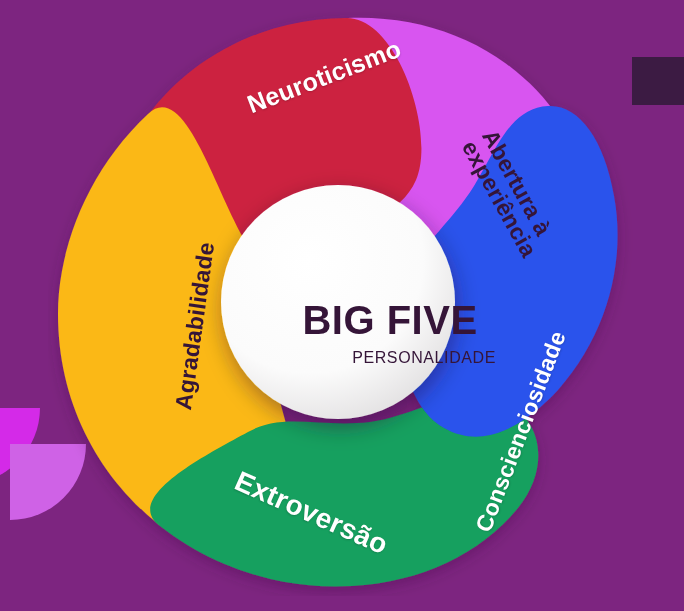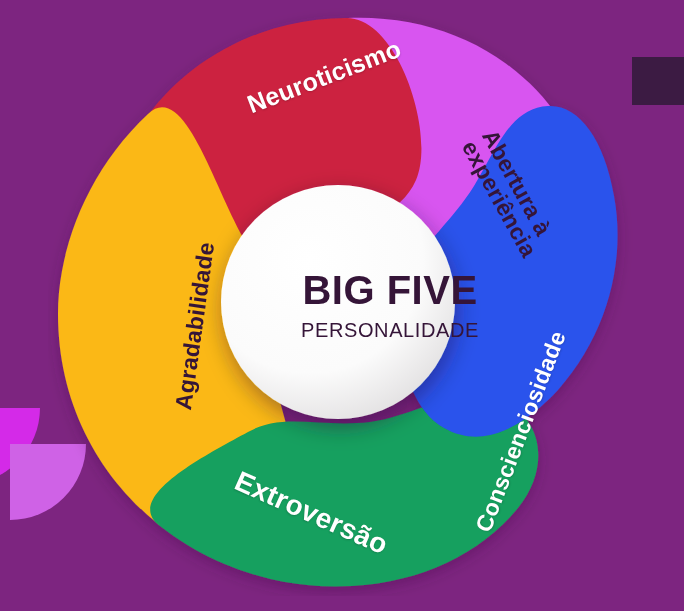--- a/index.html
+++ b/index.html
@@ -115,28 +115,30 @@
     width: 212px;
     text-align: center;
     pointer-events: none;
   }
   #center-title {
     font-size: 40px;
     font-weight: bold;
     color: #351538;
     letter-spacing: 0.5px;
     line-height: 1;
+    margin-top: 30px;
   }
   #center-subtitle {
     margin-top: 10px;
-    font-size: 20px;
+    font-size: 16px;
     font-weight: normal;
     color: #351538;
     letter-spacing: 0.6px;
     line-height: 1;
+    text-align: right;
   }
 </style>
 </head>
 <body>
 
 <div id="stage">
 
   <div id="bg"></div>
 
   <div class="deco" id="deco-rect"></div>

